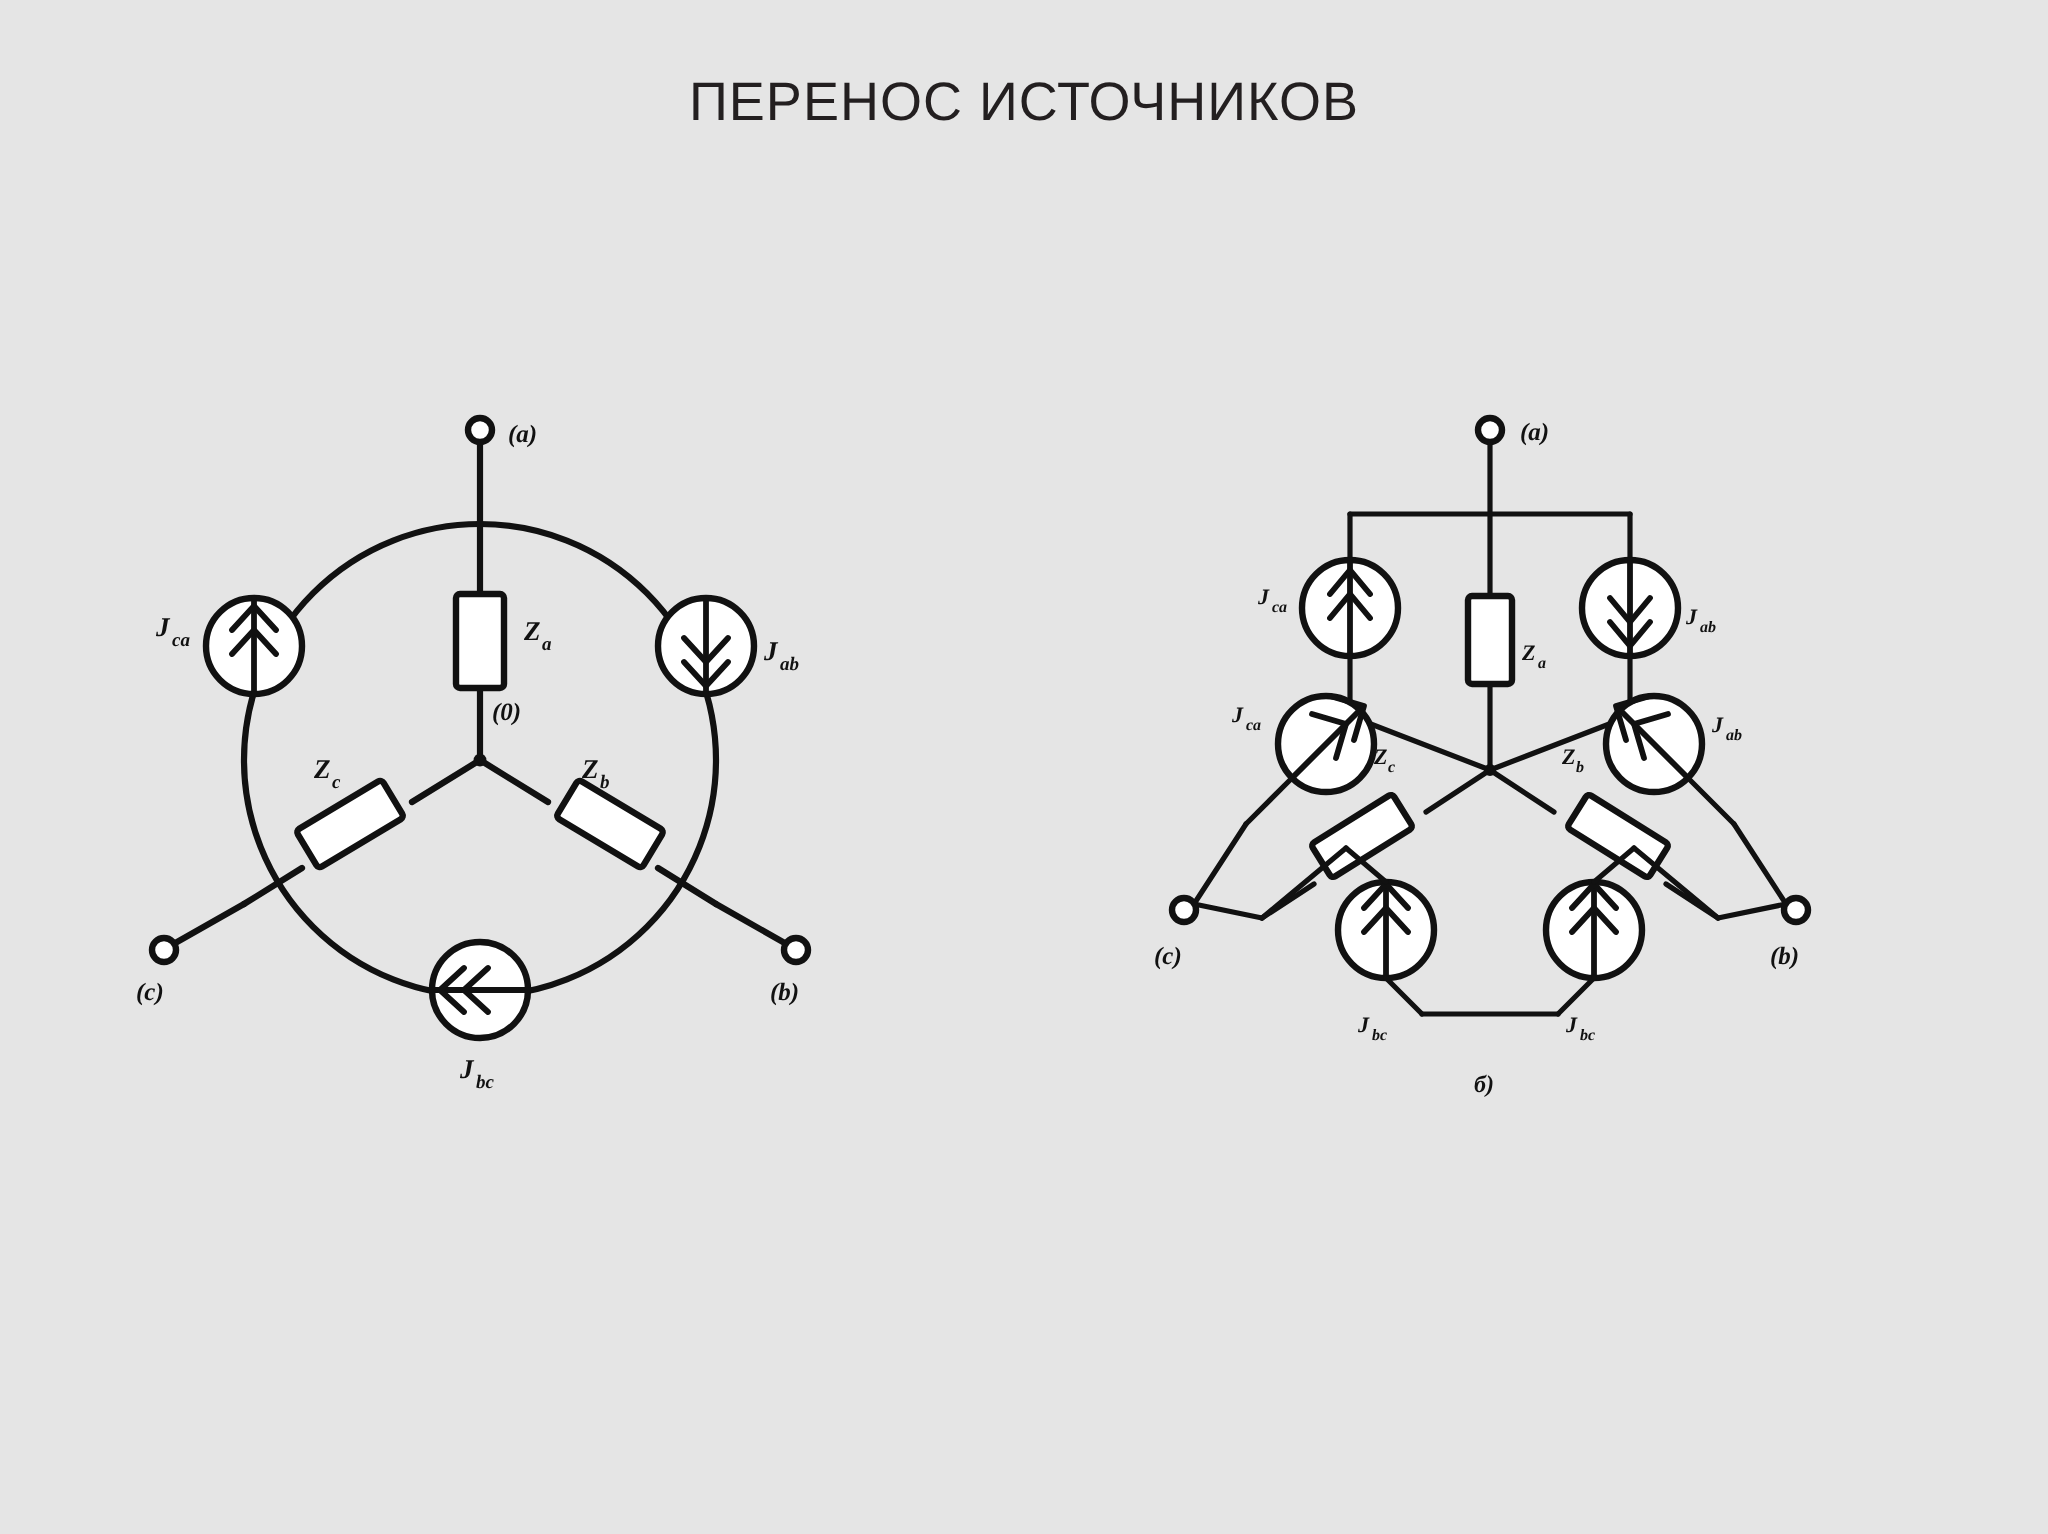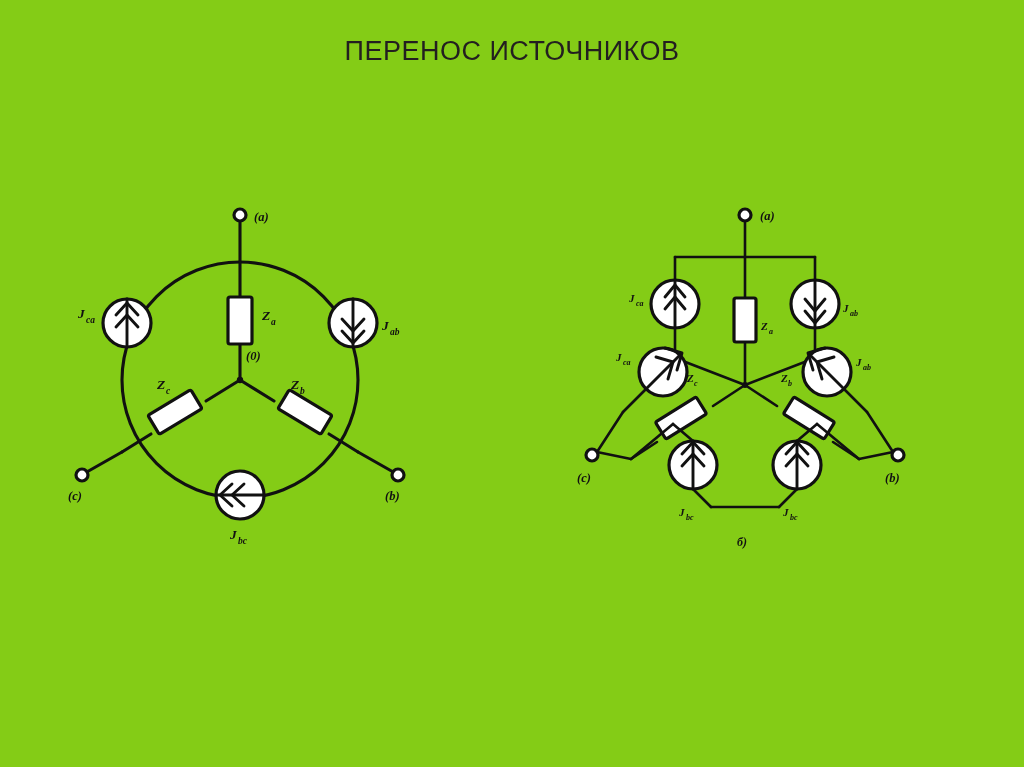--- a/index.html
+++ b/index.html
@@ -7,21 +7,21 @@
   body{
     width:1024px;height:767px;
     background:#ffffff;
     font-family:"Liberation Sans", sans-serif;
     overflow:hidden;
     position:relative;
   }
   #slide{
     position:absolute;inset:0;
     width:1024px;height:767px;
-    background:#84cc16;
+    background:#e5e5e5;
   }
   #title{
     position:absolute;
     left:0;top:36px;width:1024px;
     text-align:center;
     font-family:"Liberation Sans", sans-serif;
     font-size:27px;
     font-weight:400;
     letter-spacing:.5px;
     color:#231f20;

